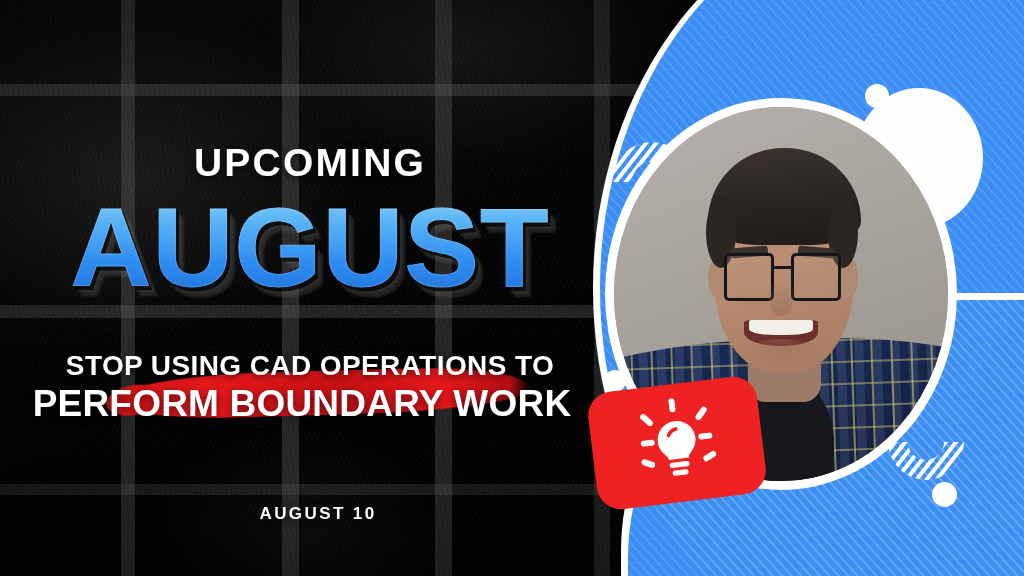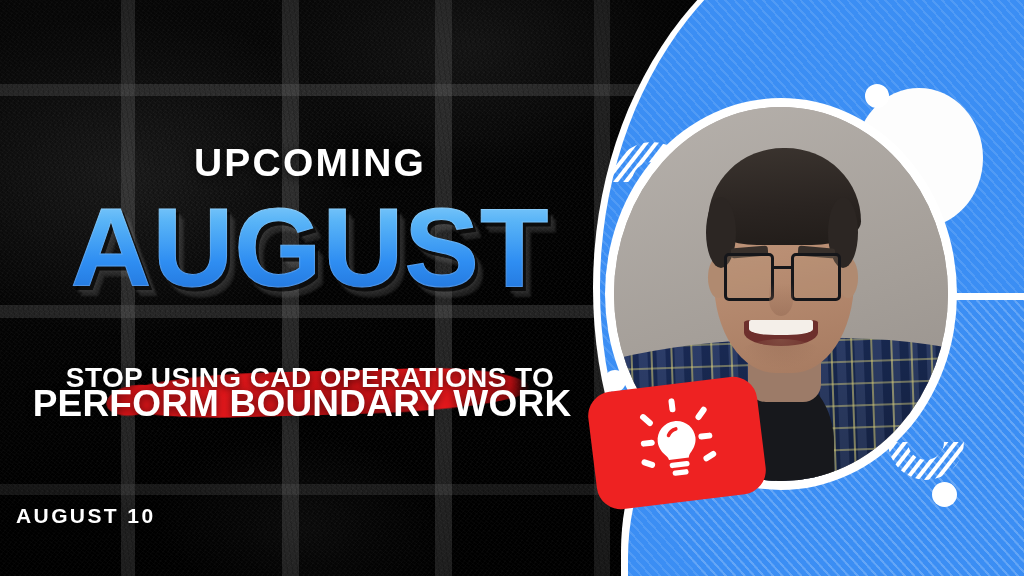--- a/index.html
+++ b/index.html
@@ -220,32 +220,31 @@
   .brush::after{
     content:"";position:absolute;left:-6px;top:9px;width:56px;height:30px;
     background:#d61418;border-radius:50%;transform:rotate(-8deg);
   }
 
   .sub1{
     position:absolute;left:0;right:0;top:352px;
     text-align:center;color:#ffffff;
     font-size:28px;font-weight:700;letter-spacing:.4px;line-height:1;
     text-shadow:0 2px 7px rgba(0,0,0,.65);
-    margin-top:12px;
   }
   .sub2{
     position:absolute;left:0;right:16px;top:385px;
     text-align:center;color:#ffffff;
     font-size:37px;font-weight:700;letter-spacing:.2px;line-height:1;
     text-shadow:0 2px 8px rgba(0,0,0,.6);
   }
   .datetext{
     position:absolute;left:16px;right:0;top:505px;
-    text-align:left;color:#ffffff;
-    font-size:21px;font-weight:700;letter-spacing:2.4px;line-height:1;
+    text-align:center;color:#ffffff;
+    font-size:17px;font-weight:700;letter-spacing:2.4px;line-height:1;
     text-shadow:0 2px 8px rgba(0,0,0,.7);
   }
 </style>
 </head>
 <body>
 
 <div class="stage">
 
   <div class="bg-photo"></div>
   <div class="bg-noise"></div>

